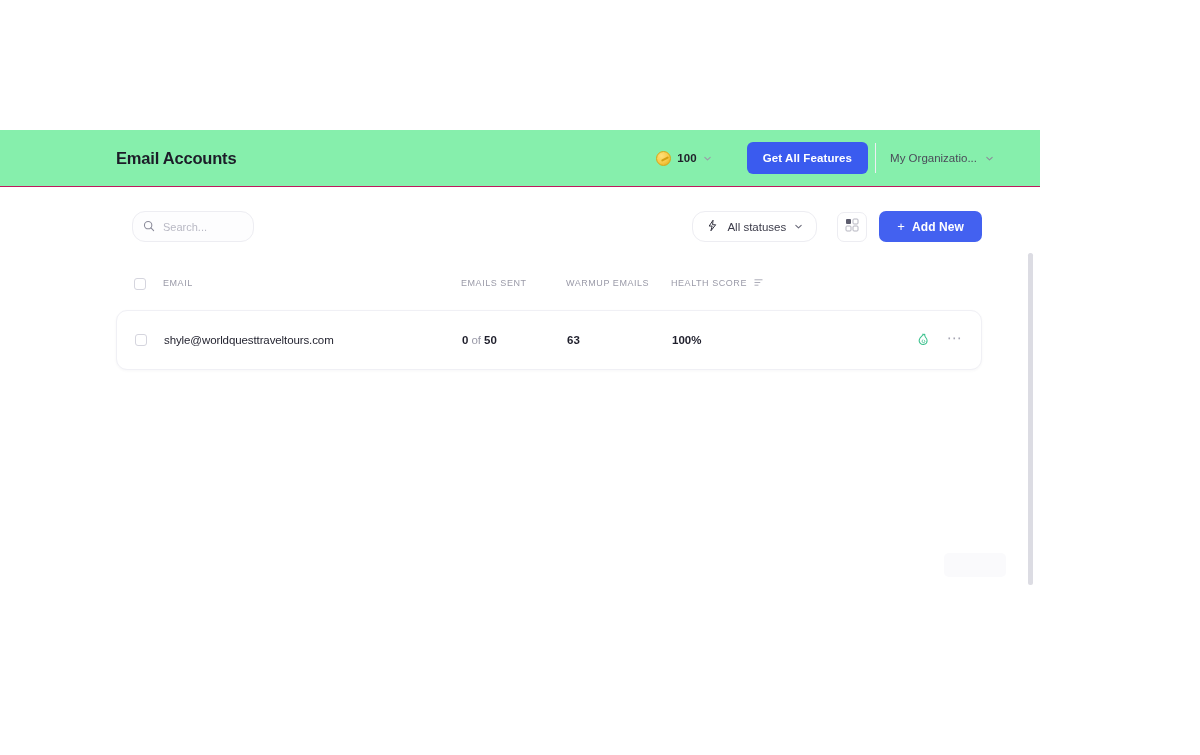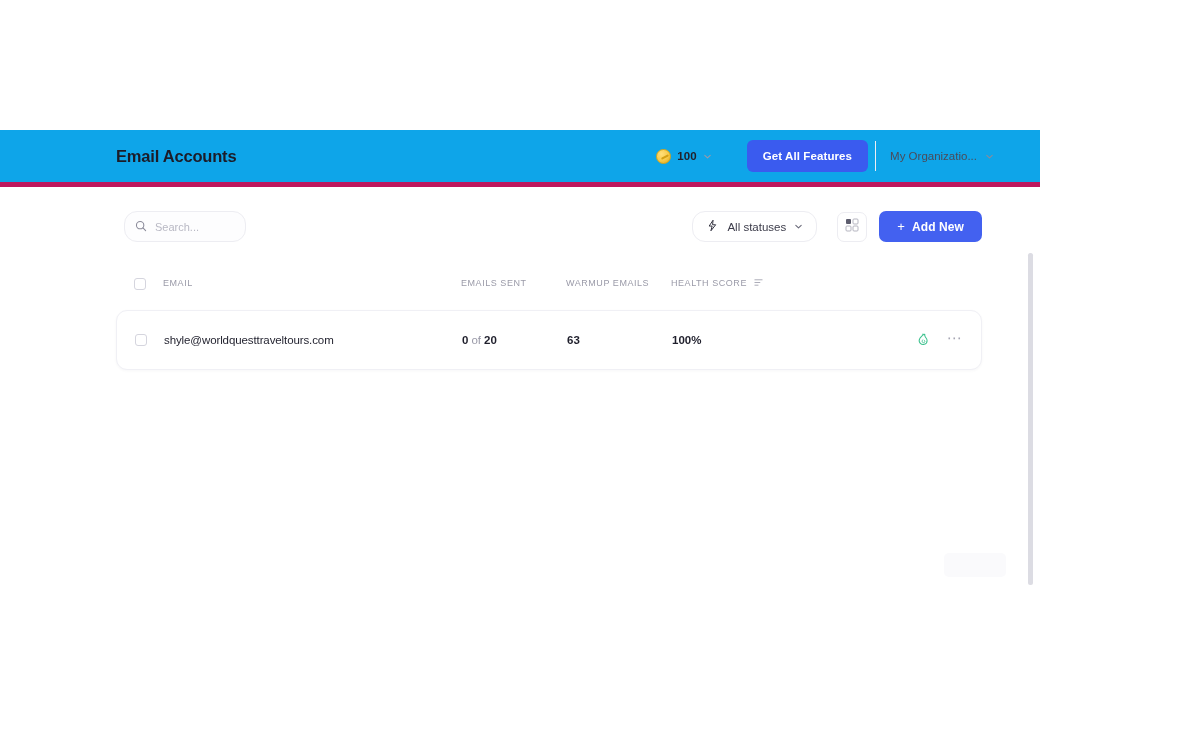--- a/index.html
+++ b/index.html
@@ -19,22 +19,22 @@
     background: #ffffff;
   }
 
   
   .header {
     position: absolute;
     left: 0;
     top: 130px;
     width: 1040px;
     height: 57px;
-    background: #0ea5e9;
-    border-bottom: 5px solid #be185d;
+    background: #86efac;
+    border-bottom: 1px solid #be185d;
     display: flex;
     align-items: center;
   }
 
   .page-title {
     position: absolute;
     left: 116px;
     font-size: 16.5px;
     font-weight: bold;
     color: #1c1c28;
@@ -122,21 +122,21 @@
   .toolbar {
     position: absolute;
     left: 116px;
     top: 211px;
     width: 866px;
     height: 32px;
   }
 
   .search-box {
     position: absolute;
-    left: 8px;
+    left: 16px;
     top: 0;
     width: 122px;
     height: 31px;
     border: 1px solid #ededf2;
     border-radius: 13px;
     background: #fdfdfe;
     display: flex;
     align-items: center;
     padding: 0 10px;
     gap: 8px;
@@ -411,21 +411,21 @@
   </div>
 
   <div class="row-card">
     <div class="cell cell-cb">
         <div class="cb"></div>
       </div>
 
     <div class="cell cell-email">shyle@worldquesttraveltours.com</div>
 
     <div class="cell cell-sent">
-      <span>0</span><span class="of">of</span><span>20</span>
+      <span>0</span><span class="of">of</span><span>50</span>
     </div>
 
     <div class="cell cell-warmup">63</div>
 
     <div class="cell cell-health">100%</div>
 
     <div class="row-actions">
       <span class="flame">
         <svg width="16" height="16" viewBox="0 0 18 18">
           <path d="M9 2.2 C9 4.4 6.6 5.2 5.4 7.2 C4.4 8.9 4.6 11.2 6 12.7 C7.1 13.9 8.9 14.4 10.5 13.9 C12.4 13.3 13.7 11.5 13.6 9.5 C13.5 7.7 12.3 6.7 11.5 5.3 C11 4.4 10.9 3.4 11 2.5 C10.3 3.1 9.6 3.3 9 2.2 Z" stroke="#3ec28f" stroke-width="1.15" fill="none" stroke-linejoin="round"></path>

